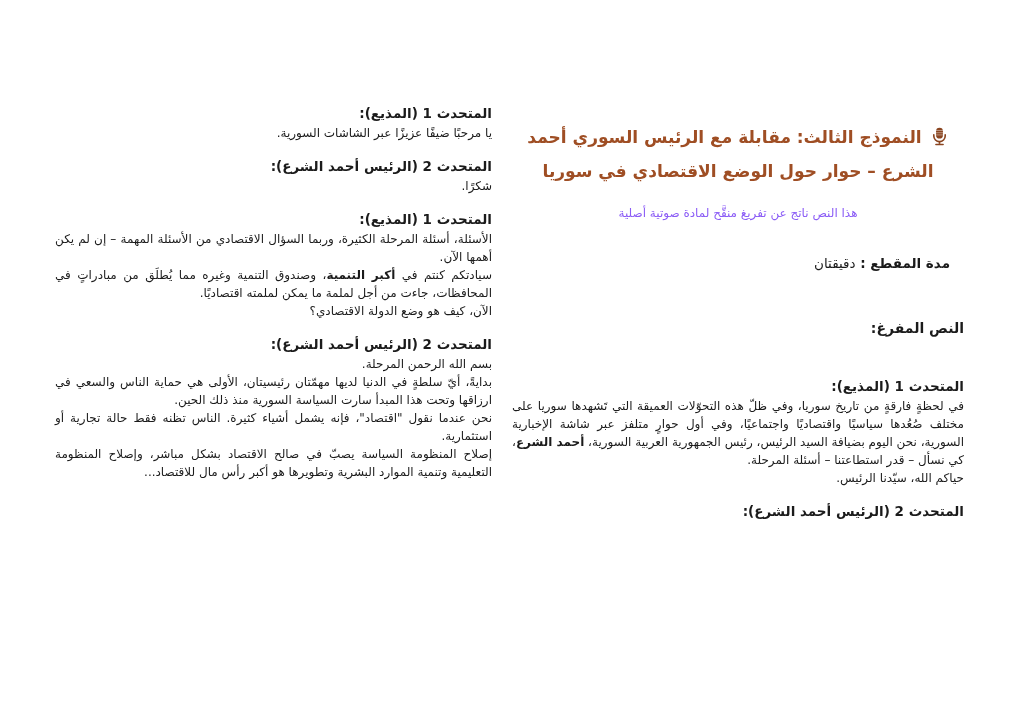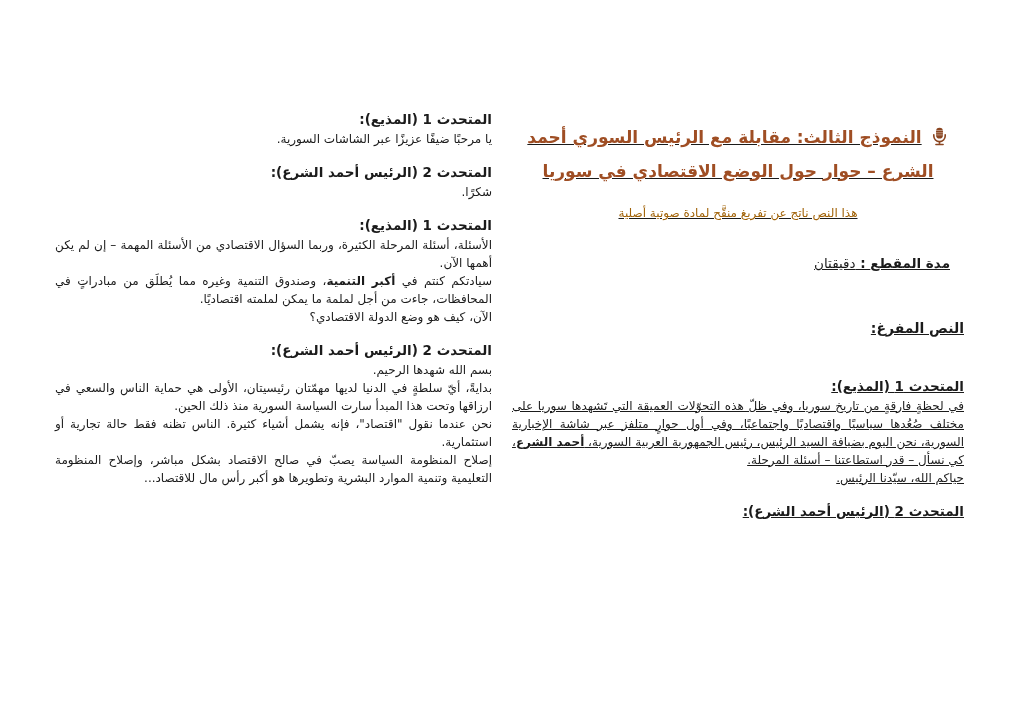--- a/index.html
+++ b/index.html
@@ -16,21 +16,21 @@
     background:#ffffff;
   }
   .columns{
     position:absolute;
     top:100px;right:60px;left:55px;
     display:flex;
     direction:rtl;
     gap:20px;
   }
   .col{min-width:0;}
-  .col-first{width:452px;flex:0 0 452px;text-decoration:underline;}
+  .col-first{width:452px;flex:0 0 452px;}
   .col-second{flex:1;margin-top:3px;}
 
   
   .title{
     margin:22px 0 0 0;
     font-size:17px;
     font-weight:bold;
     line-height:1.8;
     text-align:center;
     color:#9f4e24;
@@ -38,36 +38,36 @@
   .mic{
     display:inline-block;
     vertical-align:-3px;
     margin-inline-end:8px;
     color:#8a4520;
   }
   .subtitle{
     margin:20px 0 0 0;
     font-size:12px;
     text-align:center;
-    color:#a16207;
+    color:#8b5cf6;
   }
 
   
   .meta{margin-top:34px;font-size:13.5px;line-height:1.45;}
   .meta-line{margin:14px;text-align:right;}
   .section-label{
     margin:46px 0 0 0;
     font-size:14px;
     font-weight:bold;
     text-align:right;
   }
 
   
   .turns{margin-top:40px;}
-  .turn{margin:6px 0 14px 0;}
+  .turn{margin:0 0 14px 0;}
   .speaker{
     margin:0;
     font-size:13.5px;
     font-weight:bold;
     line-height:1.55;
     text-align:right;
   }
   .line{
     margin:0;
     font-size:12px;
@@ -129,21 +129,21 @@
         <p class="line">شكرًا.</p>
       </div>
       <div class="turn">
         <p class="speaker">المتحدث 1 (المذيع):</p>
         <p class="line">الأسئلة، أسئلة المرحلة الكثيرة، وربما السؤال الاقتصادي من الأسئلة المهمة – إن لم يكن أهمها الآن.</p>
         <p class="line"><span>سيادتكم كنتم في </span><span class="b">أكبر التنمية</span><span>، وصندوق التنمية وغيره مما يُطلَق من مبادراتٍ في المحافظات، جاءت من أجل لملمة ما يمكن لملمته اقتصاديًا.</span></p>
         <p class="line">الآن، كيف هو وضع الدولة الاقتصادي؟</p>
       </div>
       <div class="turn">
         <p class="speaker">المتحدث 2 (الرئيس أحمد الشرع):</p>
-        <p class="line">بسم الله شهدها الرحيم.</p>
+        <p class="line">بسم الله الرحمن المرحلة.</p>
         <p class="line">بدايةً، أيّ سلطةٍ في الدنيا لديها مهمّتان رئيسيتان، الأولى هي حماية الناس والسعي في ارزاقها وتحت هذا المبدأ سارت السياسة السورية منذ ذلك الحين.</p>
         <p class="line">نحن عندما نقول "اقتصاد"، فإنه يشمل أشياء كثيرة. الناس تظنه فقط حالة تجارية أو استثمارية.</p>
         <p class="line">إصلاح المنظومة السياسة يصبّ في صالح الاقتصاد بشكل مباشر، وإصلاح المنظومة التعليمية وتنمية الموارد البشرية وتطويرها هو أكبر رأس مال للاقتصاد...</p>
       </div>
     </div>
 
   </div>
 </div>
 
 </body></html>

